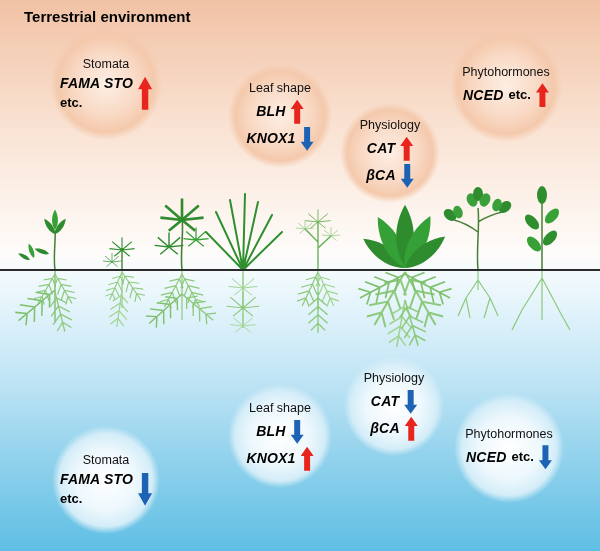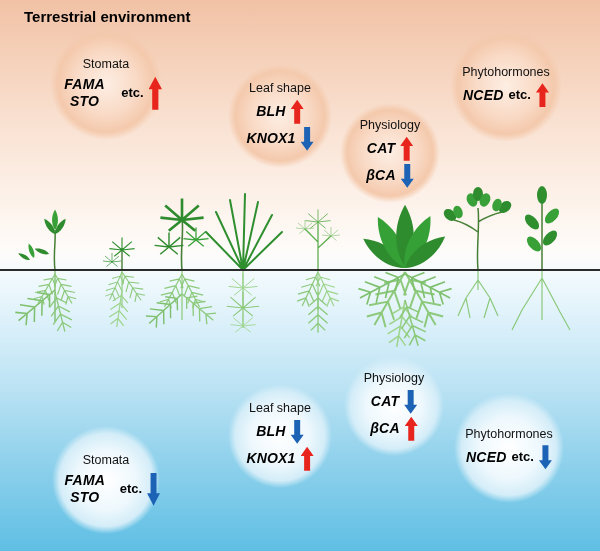--- a/index.html
+++ b/index.html
@@ -31,21 +31,21 @@
   .bubble.terrestrial {
     background: radial-gradient(closest-side, #fdeee3 0%, #f9dac6 55%, #f4c9ac 86%, rgba(244,201,172,0) 100%);
   }
   .bubble.aquatic {
     background: radial-gradient(closest-side, #ffffff 0%, #eef8fd 55%, #d4edf8 86%, rgba(212,237,248,0) 100%);
   }
   .b-title { font-size:12.5px; color:#111; }
   .gene-line { display:flex; align-items:center; justify-content:center; gap:5px; }
   .gene { font-size:14px; font-weight:bold; font-style:italic; color:#000; letter-spacing:0.2px; }
   .etc { font-size:13px; font-weight:bold; color:#000; }
-  .gene-col { display:flex; flex-direction:row; align-items:center; gap:2px; }
+  .gene-col { display:flex; flex-direction:column; align-items:flex-start; gap:2px; }
 
   .arrow { display:inline-block; width:13px; height:24px; }
   .arrow.tall { height:33px; width:14px; }
   .arrow[data-dir="up"] {
     background:#e8251c;
     clip-path: polygon(50% 0%, 100% 38%, 73% 38%, 73% 100%, 27% 100%, 27% 38%, 0% 38%);
   }
   .arrow[data-dir="down"] {
     background:#1c63b5;
     clip-path: polygon(50% 100%, 100% 62%, 73% 62%, 73% 0%, 27% 0%, 27% 62%, 0% 62%);

